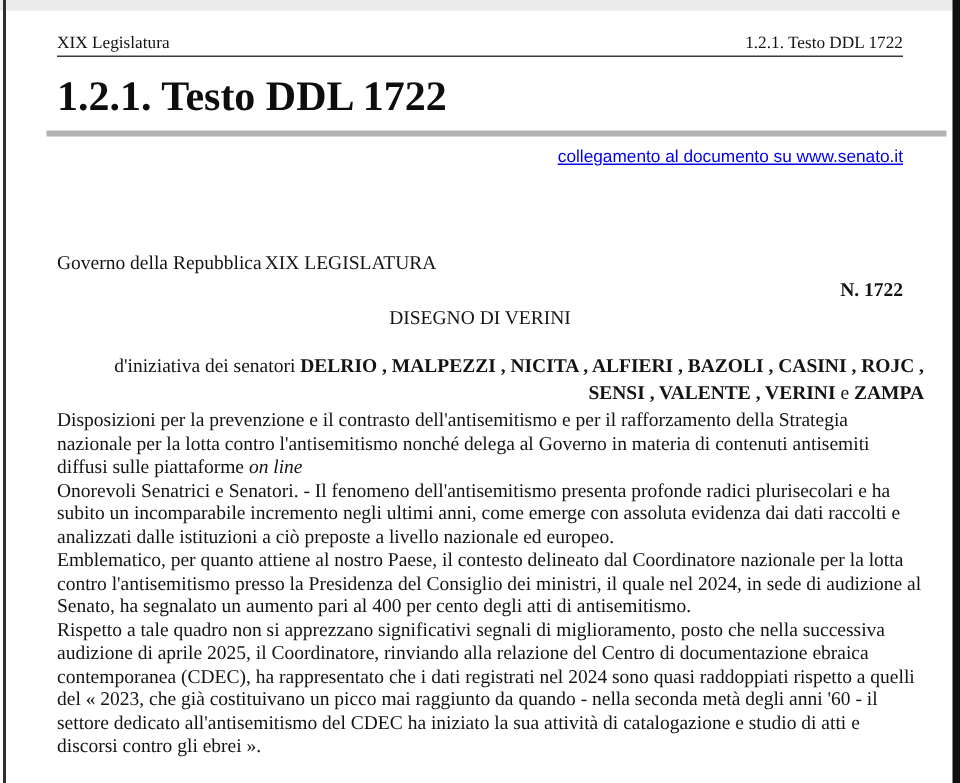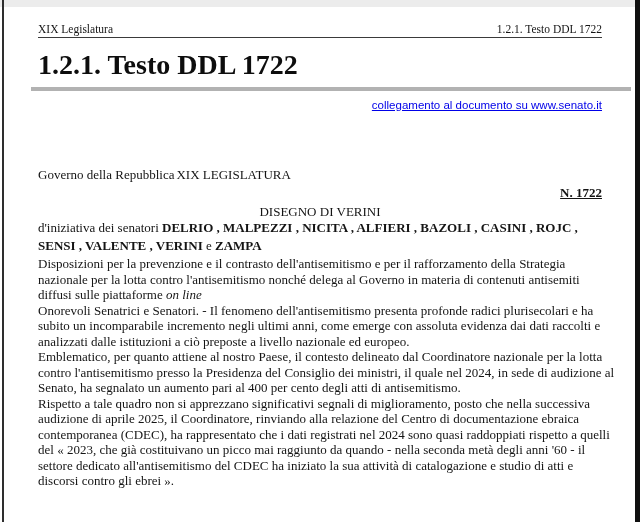--- a/index.html
+++ b/index.html
@@ -28,23 +28,23 @@
   }
   .grayrule { height: 4px; width: 600px; margin: 7px 0 0 -7px; background: #b2b2b2; }
 
   .linkrow { width: 564px; text-align: right; margin-top: 7px;
              font-family: "Liberation Sans", sans-serif; font-size: 11.5px; line-height: 14px; }
   .doclink { color: #0000e8; text-decoration: underline; cursor: pointer; }
 
   .meta { margin-top: 55px; font-size: 13px; }
   .metarow1 { line-height: 15px; }
   .metarow1 .inst { margin-right: 2px; }
-  .numrow  { width: 564px; text-align: right; font-weight: bold; line-height: 15px; margin-top: 3px; text-decoration: underline; }
+  .numrow  { width: 564px; text-align: right; font-weight: bold; line-height: 15px; margin-top: 3px; }
   .typerow { width: 564px; text-align: center; line-height: 15px; margin-top: 4px; }
-  .senators { margin: 0 0 0 0; line-height: 17.5px; width: 578px; }
+  .senators { margin: 16px 0 0 0; line-height: 17.5px; width: 578px; text-align: right; }
   .communicated { line-height: 17px; }
 
   .bodytext { margin-top: 2px; width: 578px; font-size: 13px; line-height: 15.5px; }
   .bodytext p { margin: 0; }
   .subject i { font-style: italic; }
 </style>
 </head>
 <body>
 
 <div class="top-strip"></div>

